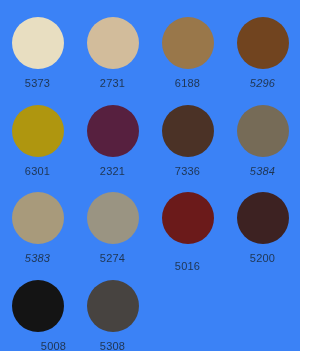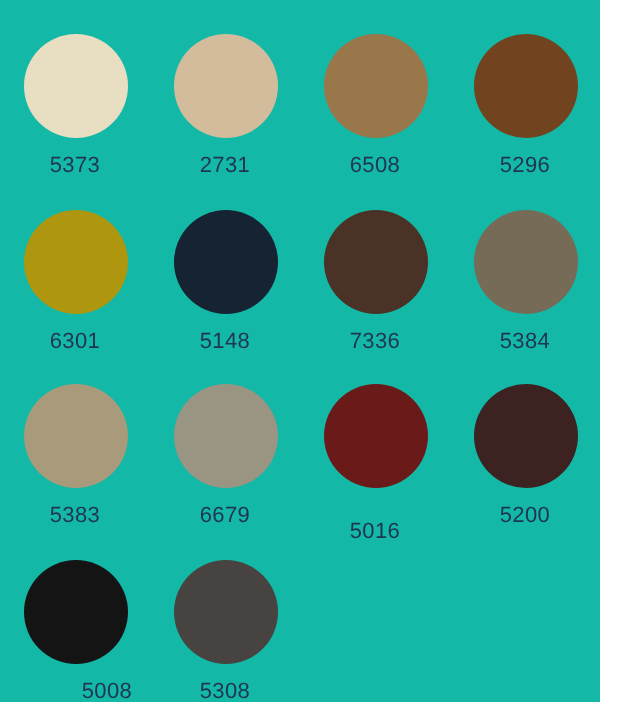--- a/index.html
+++ b/index.html
@@ -43,60 +43,60 @@
     line-height: 13px;
     color: #1f3552;
     letter-spacing: 0.2px;
     text-align: center;
     font-family: "Liberation Sans", sans-serif;
   }
 </style>
 </head>
 <body>
 
-<div id="swatch-grid" style="background: #14b8a6; grid-template-columns: repeat(4, 75px); grid-template-rows: repeat(4, 87.5px);">
+<div id="swatch-grid" style="background: #3b82f6; grid-template-columns: repeat(4, 75px); grid-template-rows: repeat(4, 87.5px);">
     <div class="swatch-cell">
       <div class="swatch-disc" style="background-color: rgb(232, 222, 193);"></div>
       <div class="swatch-label" style="color: rgb(31, 53, 82);">5373</div>
     </div>
     <div class="swatch-cell">
       <div class="swatch-disc" style="background-color: rgb(210, 188, 155);"></div>
       <div class="swatch-label" style="color: rgb(31, 53, 82);">2731</div>
     </div>
     <div class="swatch-cell">
       <div class="swatch-disc" style="background-color: rgb(153, 119, 74);"></div>
-      <div class="swatch-label" style="color: rgb(31, 53, 82);">6508</div>
+      <div class="swatch-label" style="color: rgb(31, 53, 82);">6188</div>
     </div>
     <div class="swatch-cell">
       <div class="swatch-disc" style="background-color: rgb(113, 68, 31);"></div>
-      <div class="swatch-label" style="color: rgb(31, 53, 82);">5296</div>
+      <div class="swatch-label" style="color: rgb(31, 53, 82); font-style: italic;">5296</div>
     </div>
     <div class="swatch-cell">
       <div class="swatch-disc" style="background-color: rgb(175, 150, 15);"></div>
       <div class="swatch-label" style="color: rgb(31, 53, 82);">6301</div>
     </div>
     <div class="swatch-cell">
-      <div class="swatch-disc" style="background-color: rgb(21, 35, 51);"></div>
-      <div class="swatch-label" style="color: rgb(31, 53, 82);">5148</div>
+      <div class="swatch-disc" style="background-color: rgb(87, 32, 63);"></div>
+      <div class="swatch-label" style="color: rgb(31, 53, 82);">2321</div>
     </div>
     <div class="swatch-cell">
       <div class="swatch-disc" style="background-color: rgb(75, 50, 38);"></div>
       <div class="swatch-label" style="color: rgb(31, 53, 82);">7336</div>
     </div>
     <div class="swatch-cell">
       <div class="swatch-disc" style="background-color: rgb(118, 107, 87);"></div>
-      <div class="swatch-label" style="color: rgb(31, 53, 82);">5384</div>
+      <div class="swatch-label" style="color: rgb(31, 53, 82); font-style: italic;">5384</div>
     </div>
     <div class="swatch-cell">
       <div class="swatch-disc" style="background-color: rgb(168, 154, 123);"></div>
-      <div class="swatch-label" style="color: rgb(31, 53, 82);">5383</div>
+      <div class="swatch-label" style="color: rgb(31, 53, 82); font-style: italic;">5383</div>
     </div>
     <div class="swatch-cell">
       <div class="swatch-disc" style="background-color: rgb(154, 148, 130);"></div>
-      <div class="swatch-label" style="color: rgb(31, 53, 82);">6679</div>
+      <div class="swatch-label" style="color: rgb(31, 53, 82);">5274</div>
     </div>
     <div class="swatch-cell">
       <div class="swatch-disc" style="background-color: rgb(107, 26, 26);"></div>
       <div class="swatch-label" style="color: rgb(31, 53, 82); margin-top: 16px;">5016</div>
     </div>
     <div class="swatch-cell">
       <div class="swatch-disc" style="background-color: rgb(61, 34, 34);"></div>
       <div class="swatch-label" style="color: rgb(31, 53, 82);">5200</div>
     </div>
     <div class="swatch-cell">

